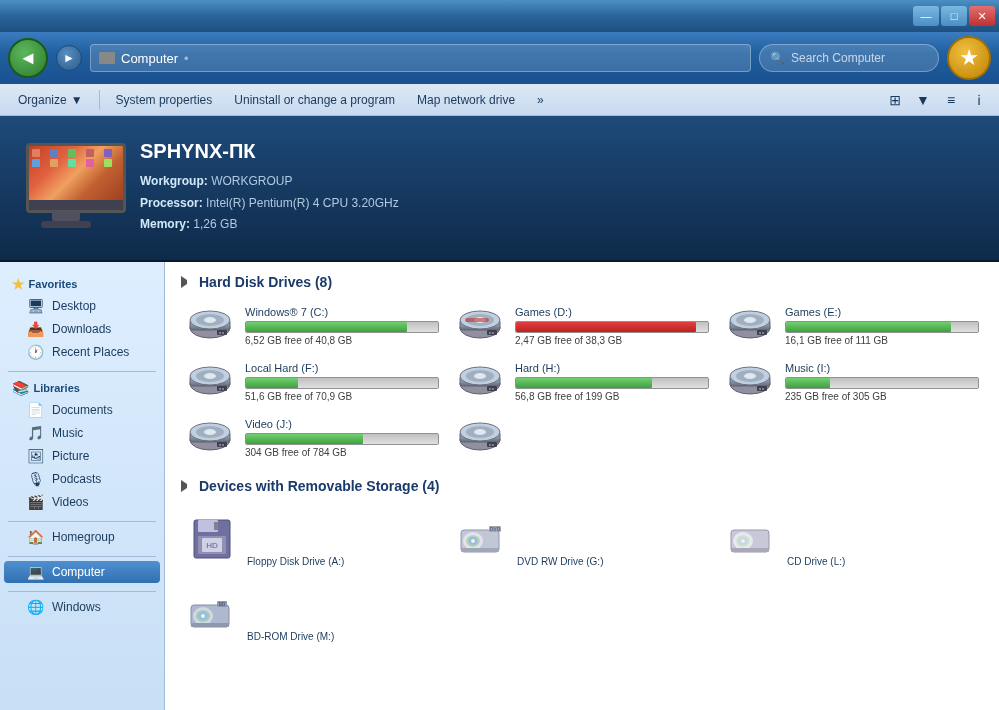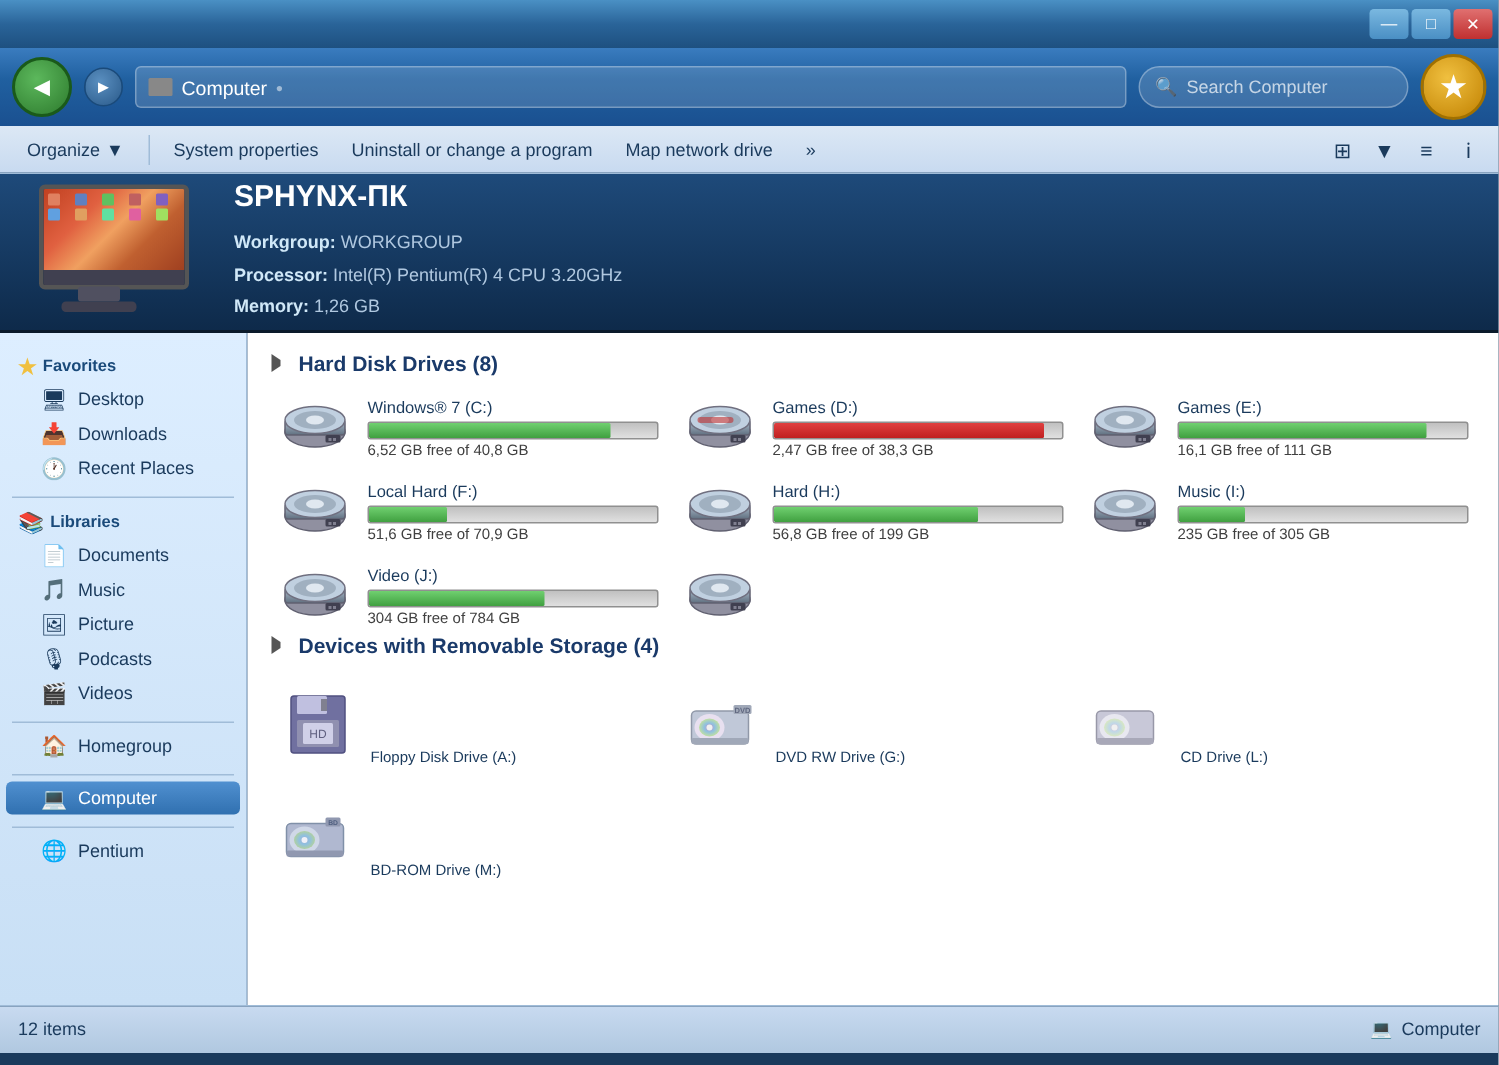--- a/index.html
+++ b/index.html
@@ -169,24 +169,24 @@
       align-items: center;
       justify-content: center;
       font-size: 14px;
       color: #1a3a5c;
       border-radius: 3px;
     }
 
     
     .computer-banner {
       background: linear-gradient(to bottom, #1e4a7a, #0e2a4a);
-      padding: 4px 16px;
-      display: flex;
-      align-items: center;
-      gap: 20px;
+      padding: 24px 16px;
+      display: flex;
+      align-items: center;
+      gap: 4px;
       border-bottom: 2px solid #0a1a2a;
     }
     .computer-image {
       width: 120px;
       height: 90px;
       flex-shrink: 0;
       position: relative;
     }
     .monitor {
       width: 100px;
@@ -308,20 +308,21 @@
       font-size: 14px;
       font-weight: bold;
       color: #1a3a6a;
     }
 
     
     .drives-grid {
       display: grid;
       grid-template-columns: repeat(3, 1fr);
       gap: 8px;
+      margin-bottom: 16px;
     }
     .drive-item {
       display: flex;
       align-items: center;
       gap: 10px;
       padding: 4px;
       border-radius: 4px;
       cursor: pointer;
     }
     .drive-icon {
@@ -604,21 +605,21 @@
       <div class="sidebar-item active">
         <span class="sidebar-icon">💻</span>
         <span>Computer</span>
       </div>
     </div>
     <div class="sidebar-divider"></div>
 
     <div class="sidebar-section">
       <div class="sidebar-item">
         <span class="sidebar-icon">🌐</span>
-        <span>Pentium</span>
+        <span>Windows</span>
       </div>
     </div>
   </div>
 
   <div class="content">
 
     <div class="section-header">
       <div class="section-arrow"></div>
       <span class="section-title">Hard Disk Drives (8)</span>
     </div>

